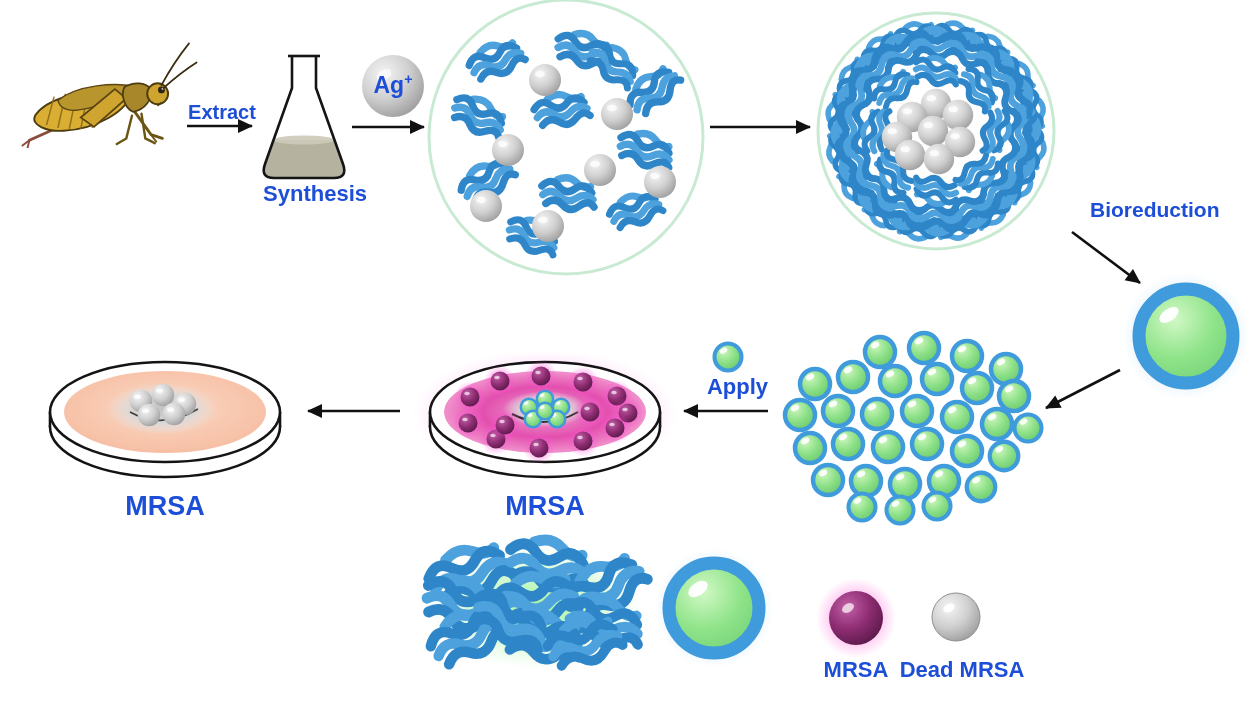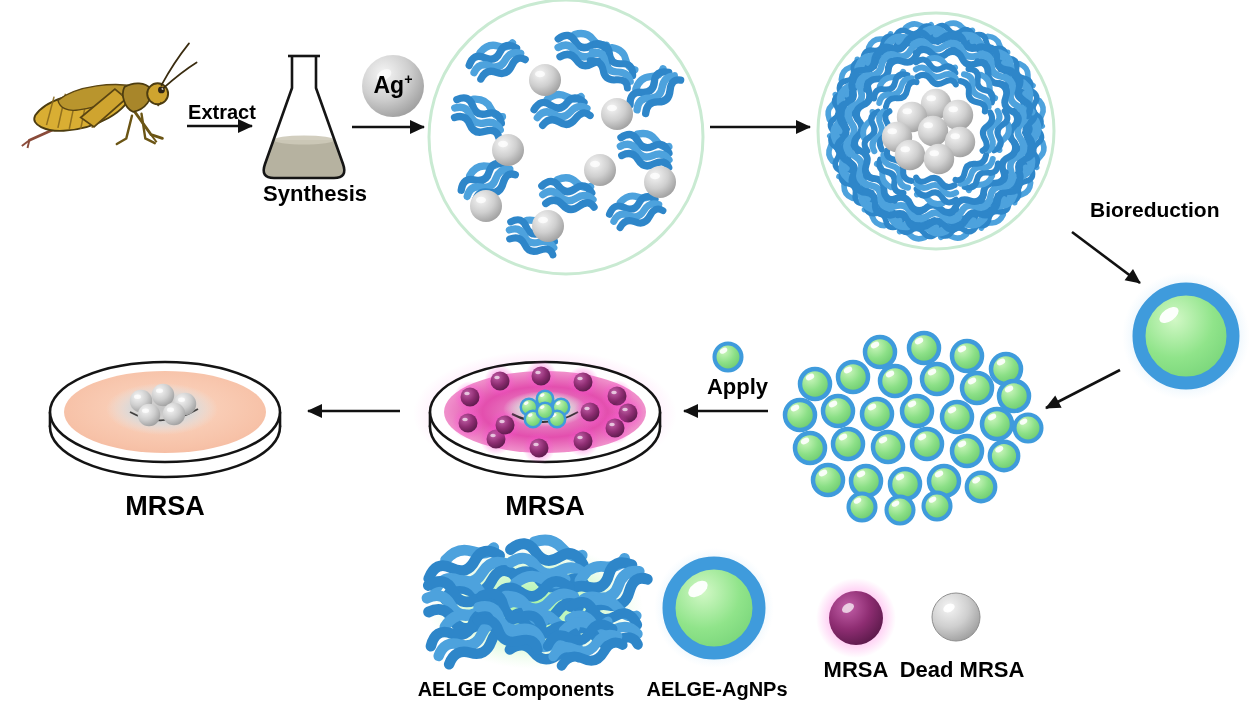--- a/index.html
+++ b/index.html
@@ -1,20 +1,20 @@
 <!DOCTYPE html>
 <html style="--component-blue: #2e86c9; --nanoparticle-green: #8ce087; --nanoparticle-ring-blue: #3f9bdc; --silver-gray: #bdbdbd; --mrsa-purple: #8e2d72; --mrsa-glow-pink: #ff4fd6; --agar-peach: #f6c0a6; --agar-pink: #e34fae; --flask-liquid: #b6b2a0; --circle-outline-green: #c9ead2;"><head>
 <meta charset="utf-8">
 <style>
   * { margin:0; padding:0; box-sizing:border-box; }
   html,body { background:#ffffff; font-family:"Liberation Sans", sans-serif; }
   #canvas { position:relative; width:1254px; height:707px; background:#fff; overflow:hidden; }
   #scene { position:absolute; left:0; top:0; }
 
-  .label { position:absolute; color:#000000; font-weight:700; white-space:nowrap; }
+  .label { position:absolute; color:#1d4ed8; font-weight:700; white-space:nowrap; }
   .label sup { font-size:62%; }
 
   .lbl-extract           { left:186px; top:101px;  width:72px;  font-size:20px; text-align:center; }
   .lbl-synthesis         { left:245px; top:181px; width:122px; font-size:22px; text-align:right; }
   .lbl-ag                { left:367px; top:71px;  width:52px;  font-size:23px; text-align:center; }
   .lbl-bioreduction      { left:1090px; top:198px; font-size:21px;text-align:center; }
   .lbl-apply             { left:688px; top:374px; width:80px;  font-size:22px; text-align:right; }
   .lbl-mrsa-treated      { left:485px; top:491px; width:120px; font-size:27px; text-align:center; }
   .lbl-mrsa-dead         { left:105px; top:491px; width:120px; font-size:27px; text-align:center; }
   .lbl-legend-components { left:396px; top:678px; width:240px; font-size:20px; text-align:center; }
@@ -393,21 +393,19 @@
   </div>
 
   <div class="label lbl-bioreduction">Bioreduction</div>
 
   <div class="label lbl-apply">Apply</div>
 
   <div class="label lbl-mrsa-treated">MRSA</div>
 
   <div class="label lbl-mrsa-dead">MRSA</div>
 
-  <div class="label lbl-legend-components">AELGE Components</div>
-
-  <div class="label lbl-legend-agnps">AELGE-AgNPs</div>
+
 
   <div class="label lbl-legend-mrsa">MRSA</div>
 
   <div class="label lbl-legend-dead">Dead MRSA</div>
 
 </div>
 
 </body></html>

